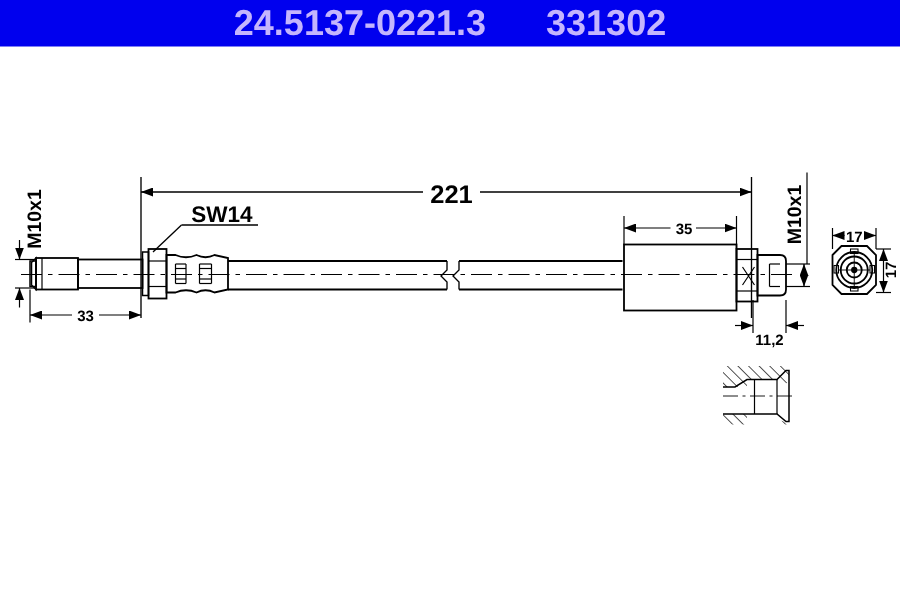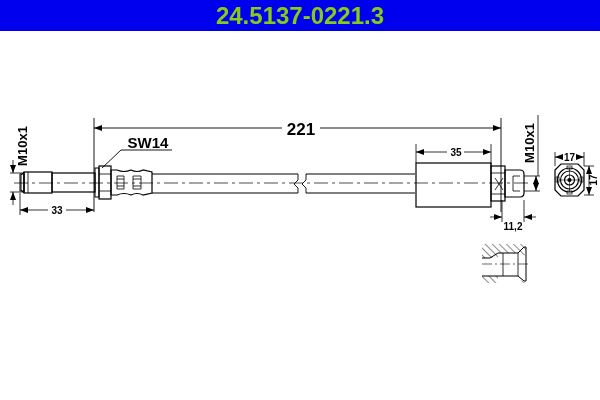--- a/index.html
+++ b/index.html
@@ -1,30 +1,31 @@
 <!DOCTYPE html>
 <html><head>
 <meta charset="utf-8">
 <style>
   html, body { margin: 0; padding: 0; background: #ffffff; }
   body { width: 600px; height: 400px; position: relative; overflow: hidden; font-family: "Liberation Sans", sans-serif; }
   .header {
     position: absolute; left: 0; top: 0; width: 600px; height: 31px;
-    background: #0000ee; color: #84cc16; display: flex; justify-content: center; align-items: center;
+    background: #0000ee; color: #c4b5fd; display: flex; justify-content: center; align-items: center;
     font-family: "Liberation Sans", sans-serif; font-weight: bold; font-size: 24px; letter-spacing: 0px;
   }
   .header span { margin: 0 20px; }
   svg.drawing { position: absolute; left: 0; top: 0; }
   .dim { font-family: "Liberation Sans", sans-serif; font-weight: bold; fill: #000; }
 </style>
 </head>
 <body>
 
 <div class="header">
   <span>24.5137-0221.3</span>
+  <span>331302</span>
 </div>
 
 <svg class="drawing" width="600" height="400" viewBox="0 0 600 400">
   <defs>
     <marker id="arr" markerWidth="8" markerHeight="6" refX="8" refY="3" orient="auto-start-reverse" markerUnits="userSpaceOnUse">
       <path d="M0,0 L8,3 L0,6 z" fill="#000"></path>
     </marker>
     <pattern id="hatch" width="5" height="5" patternUnits="userSpaceOnUse" patternTransform="rotate(-45)">
       <line x1="0" y1="0" x2="0" y2="5" stroke="#000" stroke-width="0.9"></line>
     </pattern>

